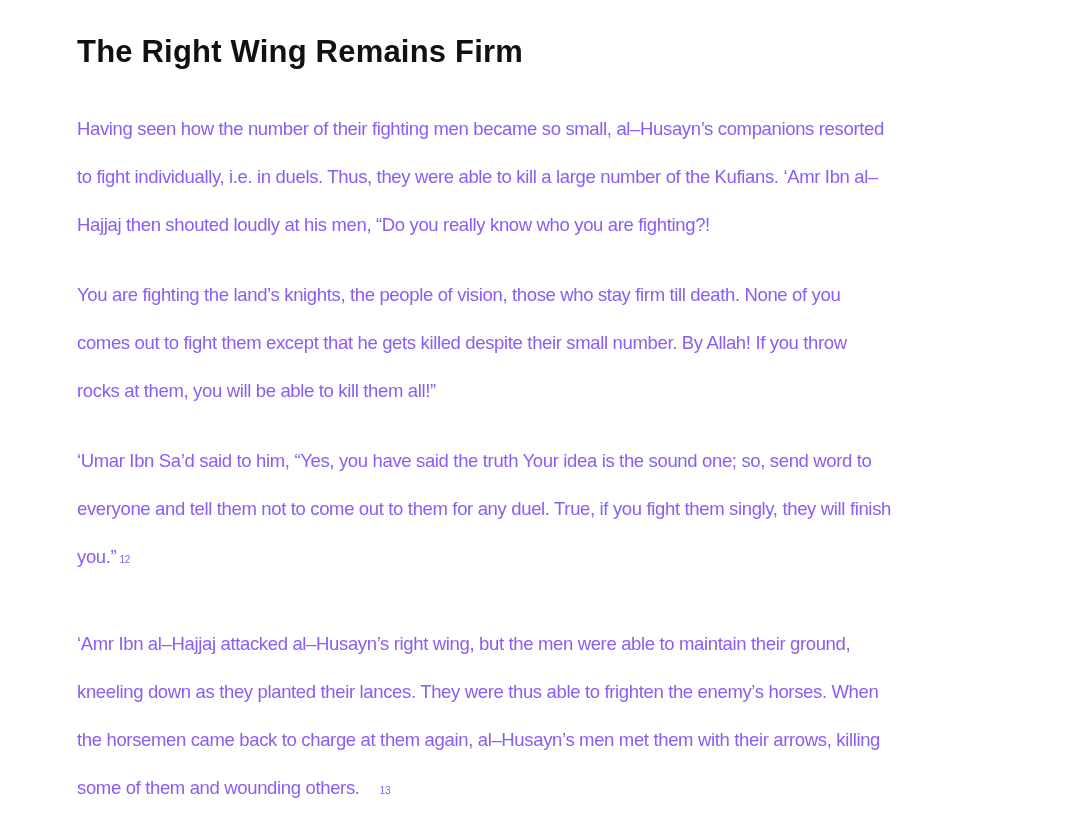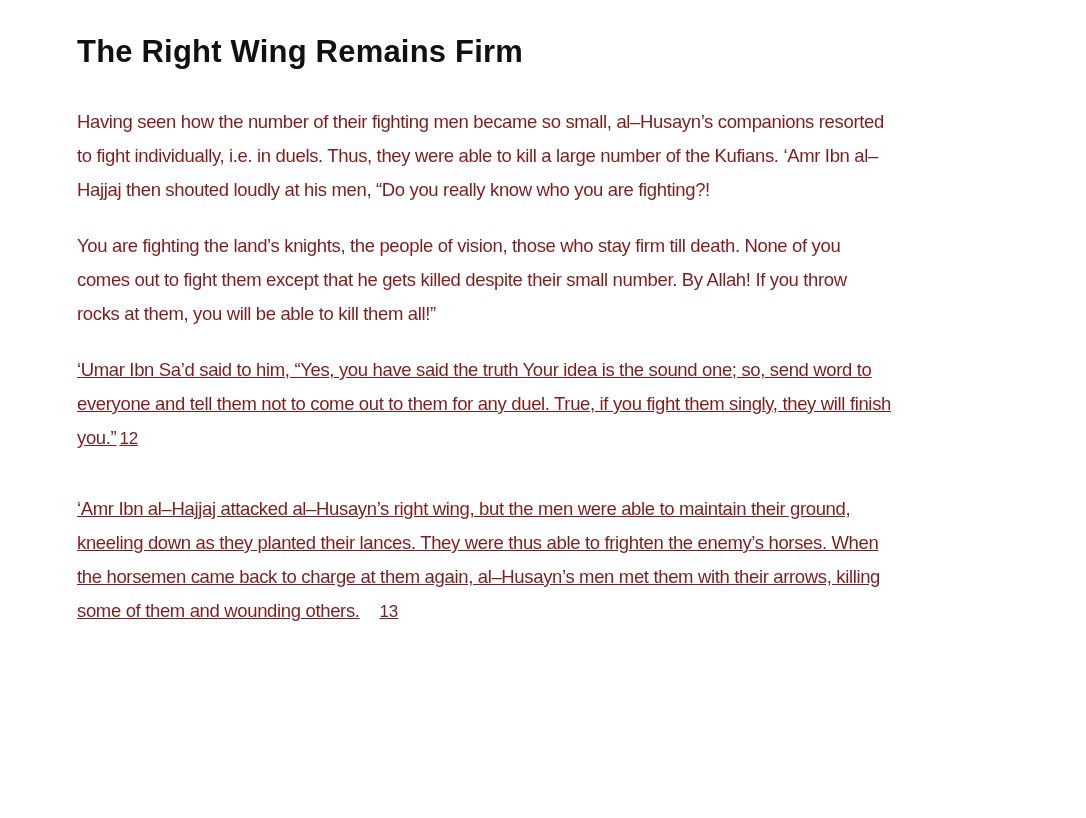--- a/index.html
+++ b/index.html
@@ -23,31 +23,30 @@
     margin: 0 0 38px 0;
     font-size: 31px;
     line-height: 31px;
     font-weight: bold;
     letter-spacing: 0.2px;
     color: #111111;
   }
   p.doc-paragraph {
     margin: 0 0 22px 0;
     font-size: 18.5px;
-    line-height: 34px;
+    line-height: 48px;
     letter-spacing: -0.35px;
     white-space: pre;          
-    color: #7f1d1d;
+    color: #8b5cf6;
   }
   p.doc-paragraph.gap-lg {
     margin-bottom: 36px;
-    text-decoration: underline;
   }
   .footnote-ref {
-    font-size: 17px;
+    font-size: 10px;
     letter-spacing: -0.2px;
   }
   .fn-12 { margin-left: 3px; }
   .fn-13 { margin-left: 20px; }
   em.term-italic {
     font-style: italic;
   }
 </style>
 </head>
 <body>

